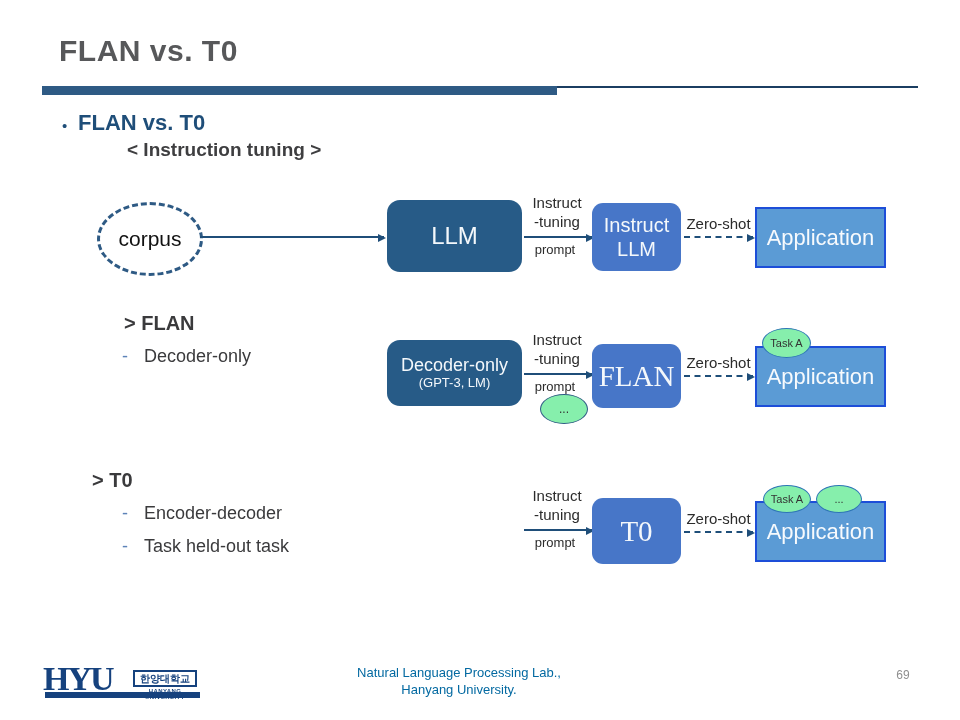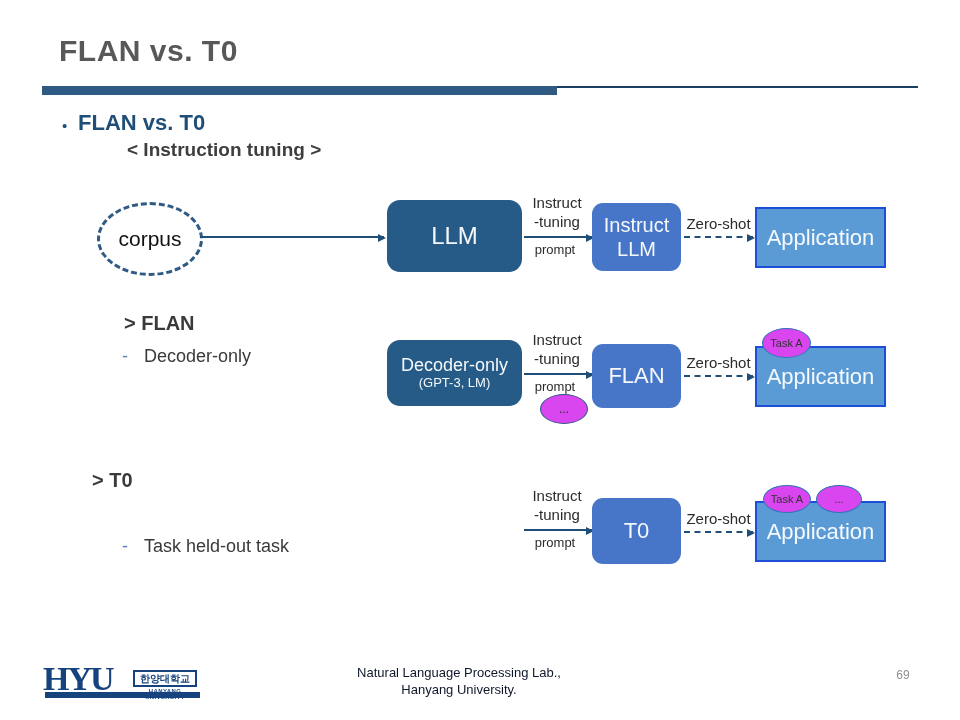--- a/index.html
+++ b/index.html
@@ -23,30 +23,30 @@
   .box-mid{background:#4776c8;border-radius:11px;color:#f4f8fb;display:flex;flex-direction:column;
       align-items:center;justify-content:center;text-align:center;line-height:1.2;}
   .box-app{background:#5b9bd5;border:2px solid #1d4ed8;color:#f7fafd;display:flex;align-items:center;
       justify-content:center;font-size:22px;box-sizing:border-box;}
   .arrow{position:absolute;height:0;border-top:2px solid #1f4e79;}
   .arrow::after{content:'';position:absolute;right:-2px;top:-4px;width:0;height:0;
       border-left:8px solid #1f4e79;border-top:4px solid transparent;border-bottom:4px solid transparent;}
   .arrow.dashed{border-top-style:dashed;}
   .lbl{position:absolute;color:#2b2b2b;text-align:center;font-size:15px;line-height:19px;}
   .lbl.small{font-size:13px;}
-  .ell{position:absolute;background:#d946ef;border:1.6px solid #2e75b6;border-radius:50%;display:flex;
+  .ell{position:absolute;background:#86efac;border:1.6px solid #2e75b6;border-radius:50%;display:flex;
       align-items:center;justify-content:center;color:#333;z-index:3;box-sizing:border-box;}
-  .fs24{font-size:24px;} .fs23{font-size:23px;} .fs22{font-size:22px;} .fs20{font-size:20px;}
+  .fs24{font-size:24px;} .fs23{font-size:23px;} .fs22{font-size:29px;font-family:Liberation Serif, serif;} .fs20{font-size:20px;}
   .fs18{font-size:18px;} .fs16{font-size:16px;} .fs13{font-size:13px;} .fs11{font-size:11px;} .fs12{font-size:12px;}
   .logo-acronym{font-family:"Liberation Serif",serif;font-weight:bold;font-size:34px;color:#16427e;letter-spacing:-2px;}
   .logo-bar{background:#16427e;}
   .logo-kbox{border:2px solid #16427e;color:#16427e;font-size:10px;font-weight:bold;display:flex;
       align-items:center;justify-content:center;box-sizing:border-box;}
   .logo-eng{font-size:6px;font-weight:bold;color:#16427e;letter-spacing:0.4px;}
-  .foot{color:#0f172a;font-size:13px;line-height:17px;text-align:center;}
+  .foot{color:#0369a1;font-size:13px;line-height:17px;text-align:center;}
   .pagenum{color:#8f8f8f;font-size:12px;}
 </style>
 </head>
 <body>
 
 <div class="slide">
 
   <div class="abs title" style="left:59px;top:34px;">FLAN vs. T0</div>
   <div class="abs rule-thin" style="left:42px;top:86px;width:876px;height:2px;"></div>
   <div class="abs rule-thick" style="left:42px;top:86px;width:515px;height:9px;"></div>
@@ -107,20 +107,23 @@
 
   <div class="lbl" style="left:683px;top:353px;width:71px;">Zero-shot</div>
   <div class="arrow dashed" style="left:684px;top:375px;width:69px;"></div>
 
   <div class="abs box-app" style="left:755px;top:346px;width:131px;height:61px;">
     <span>Application</span>
   </div>
   <div class="ell fs11" style="left:762px;top:328px;width:49px;height:30px;">Task A</div>
 
   <div class="abs sec-h" style="left:92px;top:469px;">&gt; T0</div>
+  <div class="abs li" style="left:122px;top:503px;">
+    <span class="dash">-</span><span>Encoder-decoder</span>
+  </div>
   <div class="abs li" style="left:122px;top:536px;">
     <span class="dash">-</span><span>Task held-out task</span>
   </div>
 
 
   <div class="lbl" style="left:521px;top:486px;width:72px;">
     <div>Instruct</div>
     <div>-tuning</div>
   </div>
   <div class="arrow" style="left:524px;top:529px;width:68px;"></div>

